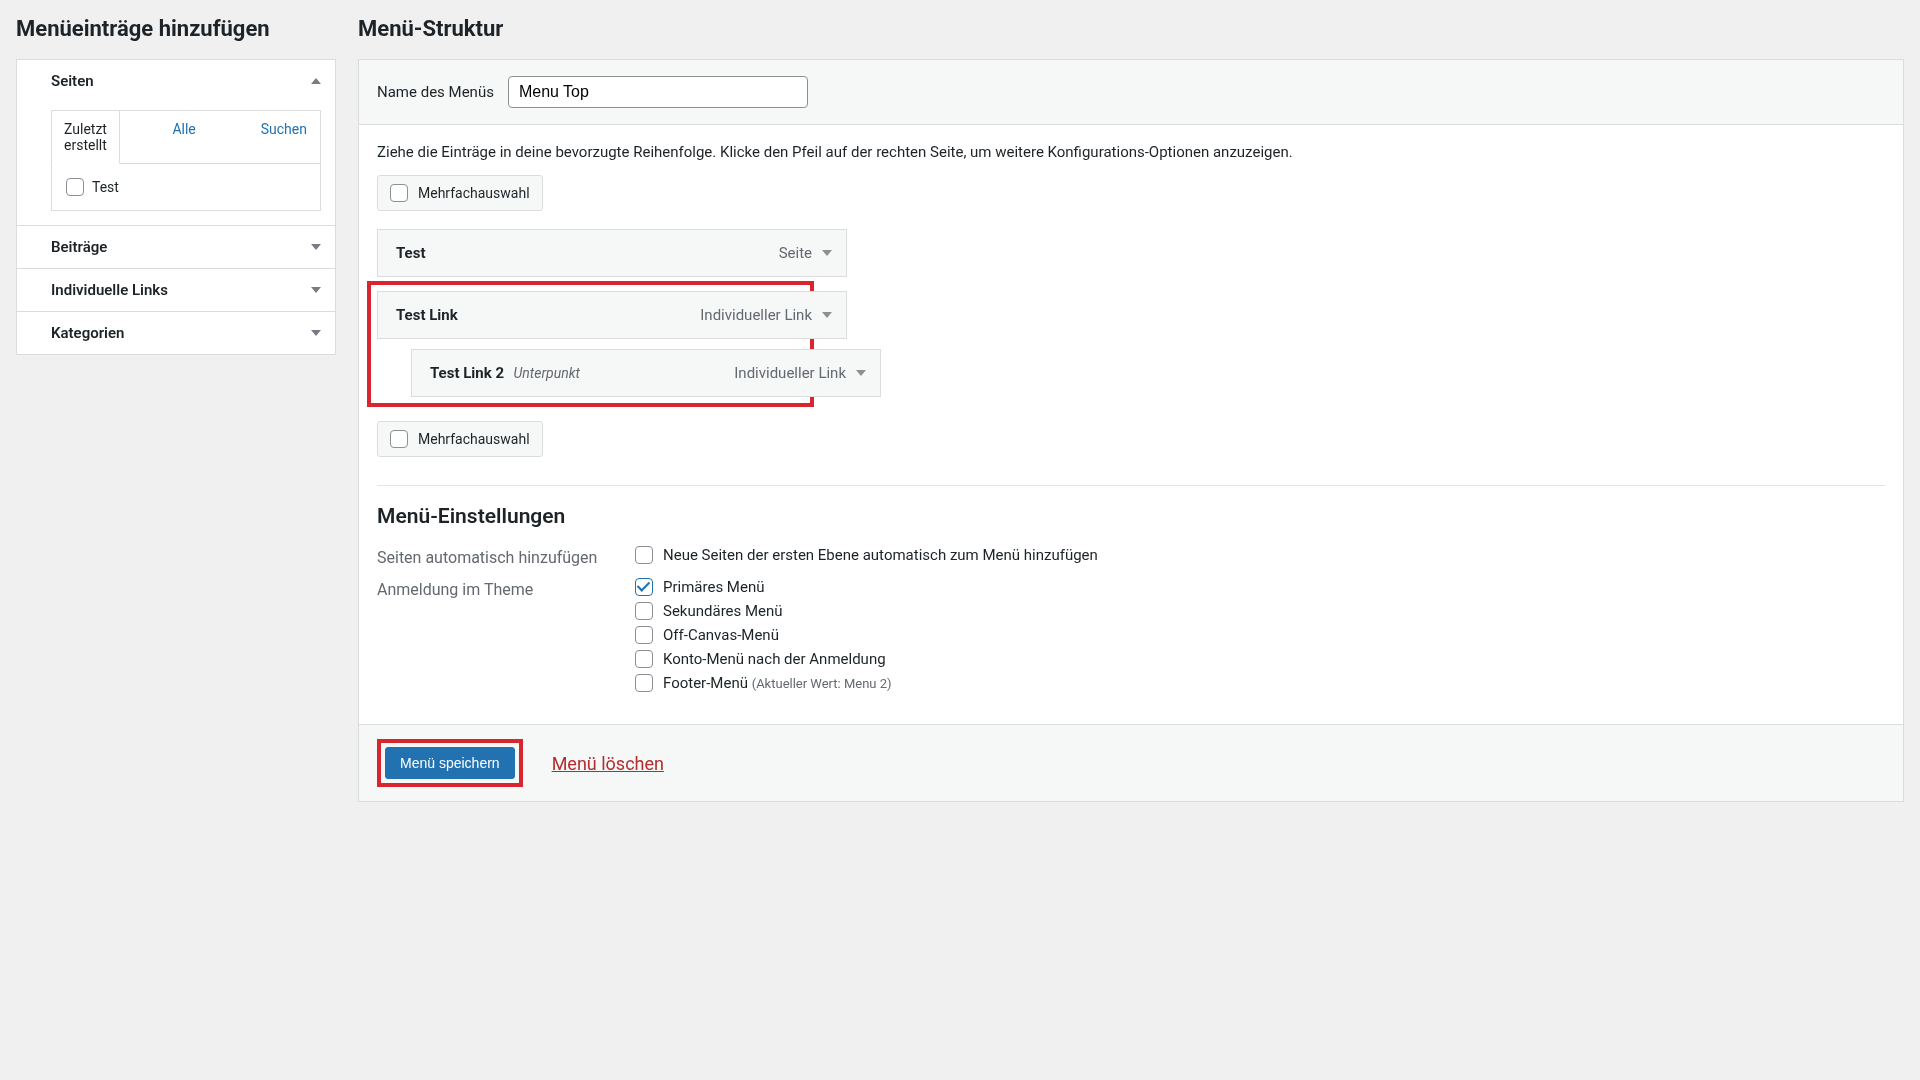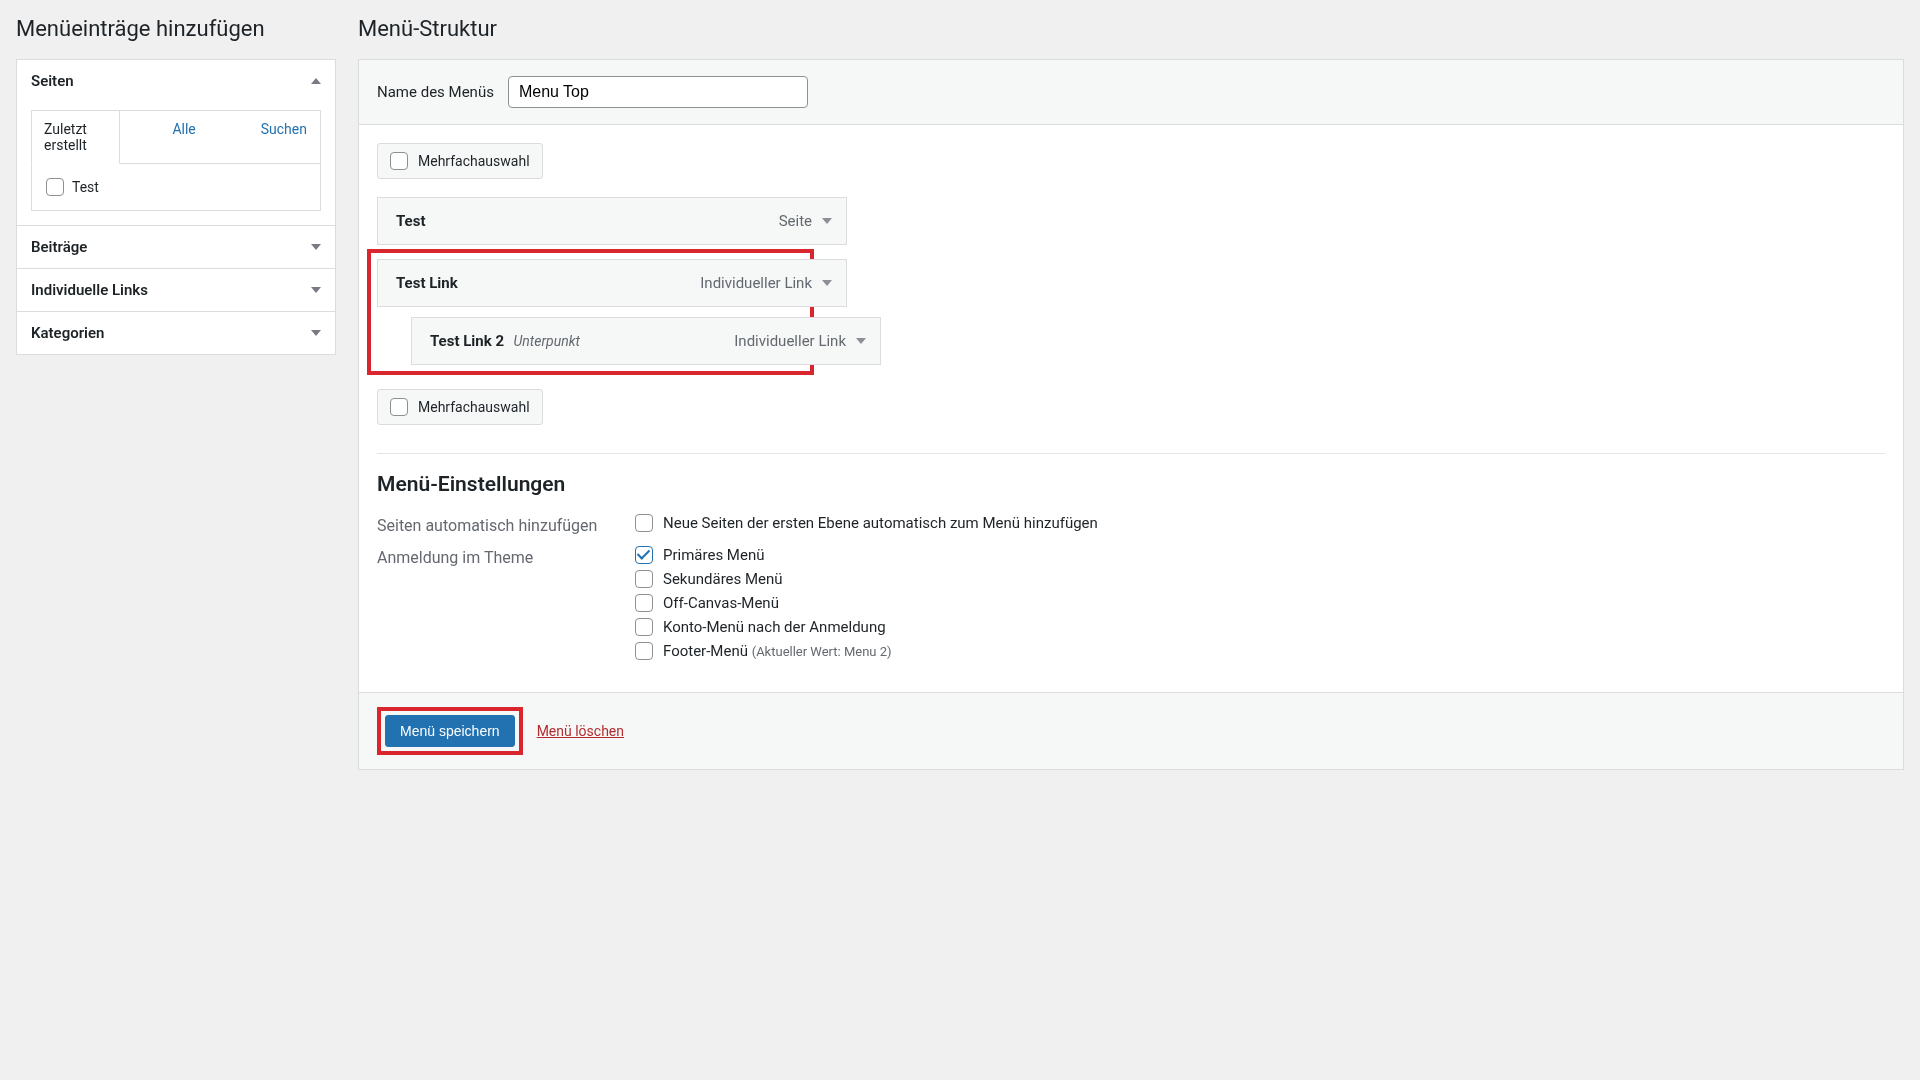--- a/index.html
+++ b/index.html
@@ -9,29 +9,30 @@
   color: #1d2327;
   font-size: 14px;
   padding: 16px;
 }
 .wrap { display: flex; gap: 22px; }
 .col-left { width: 320px; flex-shrink: 0; }
 .col-right { flex: 1; }
 
 h2.section-title {
   font-size: 22px;
-  font-weight: 400;
+  font-weight: 700;
   margin-bottom: 18px;
   color: #1d2327;
 }
 
 
 .metabox {
   background: #fff;
   border: 1px solid #dcdcde;
+  padding-left: 20px;
 }
 .metabox + .metabox { border-top: none; }
 .metabox .hndle {
   display: flex;
   justify-content: space-between;
   align-items: center;
   padding: 12px 14px;
   font-size: 15px;
   font-weight: 600;
   cursor: pointer;
@@ -191,21 +192,21 @@
   padding: 7px 14px;
   border-radius: 3px;
   font-size: 14px;
   cursor: pointer;
 }
 .hl-btn {
   border: 4px solid #d9252d;
   padding: 4px;
   display: inline-block;
 }
-.del-link { color: #b32d2e; text-decoration: underline; cursor: pointer; font-size: 14px; }
+.del-link { color: #b32d2e; text-decoration: underline; cursor: pointer; font-size: 18px; margin-left: 15px; }
 </style>
 </head>
 <body>
 
 <div class="wrap">
   <div class="col-left">
     <h2 class="section-title">Menüeinträge hinzufügen</h2>
 
     <div class="metabox">
       <div class="hndle">
@@ -252,20 +253,21 @@
   <div class="col-right">
     <h2 class="section-title">Menü-Struktur</h2>
 
     <div class="menu-edit">
       <div class="menu-header">
         <label>Name des Menüs</label>
         <input type="text" value="Menu Top" style="">
       </div>
 
       <div class="menu-body">
+        <p class="desc">Ziehe die Einträge in deine bevorzugte Reihenfolge. Klicke den Pfeil auf der rechten Seite, um weitere Konfigurations-Optionen anzuzeigen.</p>
 
         <div class="bulk">
           <input type="checkbox" class="cb" style="">
           <span>Mehrfachauswahl</span>
         </div>
 
         <div class="items">
           <div class="menu-item ind-1">
             <span class="name">Test</span>
             <span class="type">

